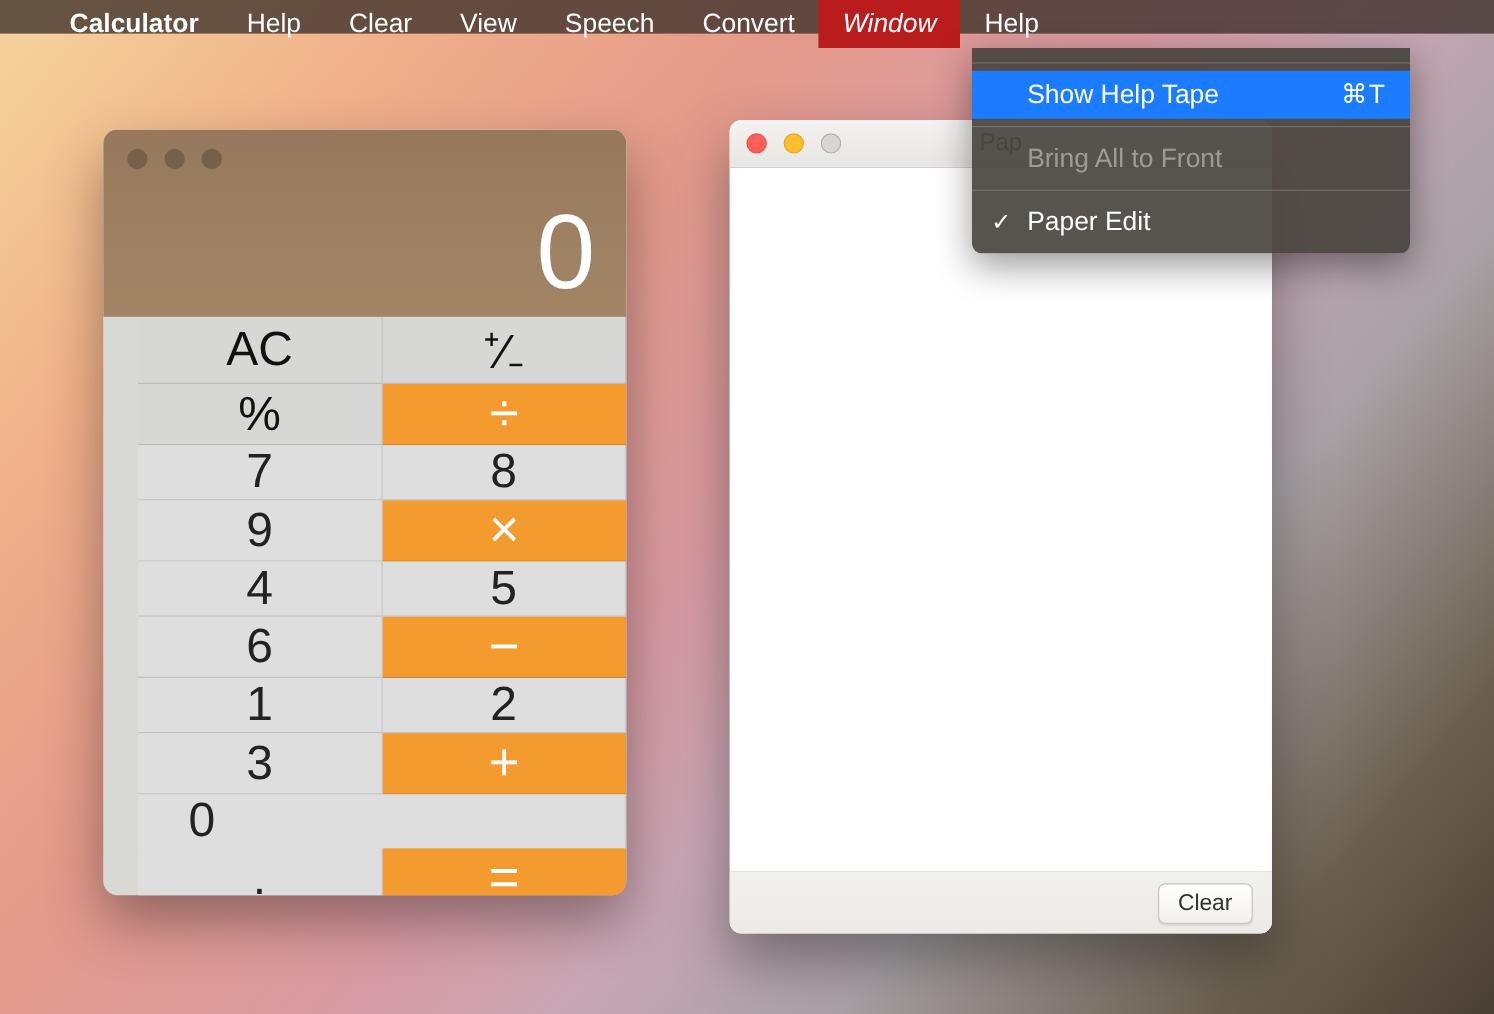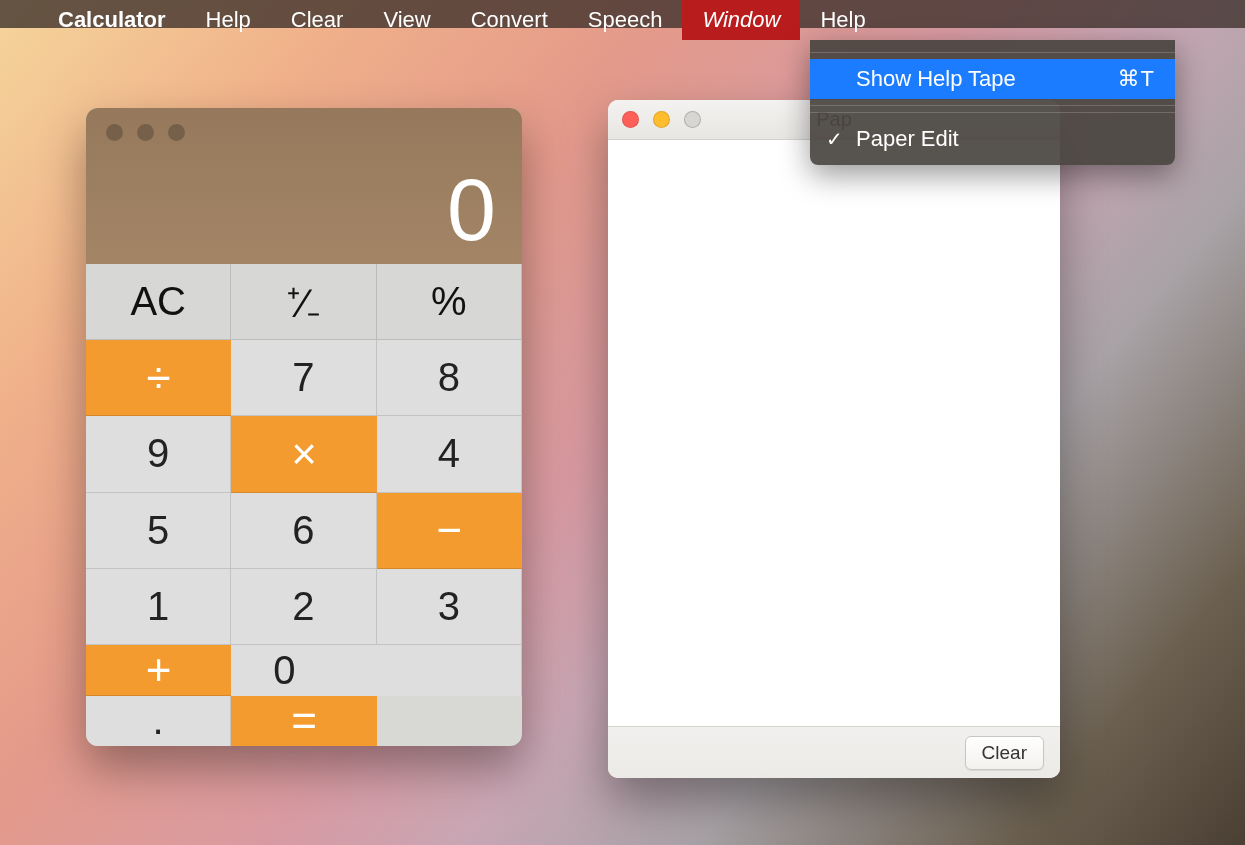--- a/index.html
+++ b/index.html
@@ -61,21 +61,21 @@
       background: linear-gradient(#96795c, #a38566);
       position: relative;
     }
     .traffic { position: absolute; top: 16px; left: 20px; display: flex; gap: 14px; }
     .traffic .dot { width: 17px; height: 17px; border-radius: 50%; }
     .calc .traffic .dot { background: rgba(0,0,0,0.22); }
     .calc .value {
       position: absolute; right: 26px; bottom: 10px;
       color: #fff; font-size: 88px; font-weight: 200; line-height: 1;
     }
-    .keys { display: grid; grid-template-columns: repeat(3, 1fr); grid-template-rows: repeat(5, 1fr); height: 482px; }
+    .keys { display: grid; grid-template-columns: repeat(2, 1fr); grid-template-rows: repeat(5, 1fr); height: 482px; margin-left: 29px; }
     .key {
       display: flex; align-items: center; justify-content: center;
       font-size: 40px; color: #222;
       border-right: 1px solid rgba(0,0,0,0.12);
       border-bottom: 1px solid rgba(0,0,0,0.12);
       background: #dedede;
       cursor: default;
     }
     .key.func { background: #d7d7d5; color: #111; }
     .key.op   { background: #f39b2f; color: #fff; font-size: 44px; font-weight: 300; }
@@ -125,22 +125,22 @@
   </style>
 </head>
 <body>
 
 <div class="menubar">
   <span class="apple"></span>
   <span class="item app">Calculator</span>
   <span class="item">Help</span>
   <span class="item">Clear</span>
   <span class="item">View</span>
+  <span class="item">Speech</span>
   <span class="item">Convert</span>
-  <span class="item">Speech</span>
   <span class="item active">Window</span>
   <span class="item">Help</span>
 </div>
 
 <div class="tape">
   <div class="titlebar">
     <div class="traffic">
       <span class="dot close"></span>
       <span class="dot minimize"></span>
       <span class="dot zoom"></span>
@@ -153,20 +153,23 @@
   </div>
 </div>
 
 <div class="dropdown">
   <div class="sep"></div>
   <div class="mi highlight">
     <span>Show Help Tape</span>
     <span class="short">⌘T</span>
   </div>
   <div class="sep"></div>
+  <div class="mi disabled">
+    <span>Bring All to Front</span>
+  </div>
   <div class="sep"></div>
   <div class="mi">
     <span class="check">✓</span>
     <span>Paper Edit</span>
   </div>
 </div>
 
 <div class="calc">
   <div class="disp">
     <div class="traffic">

